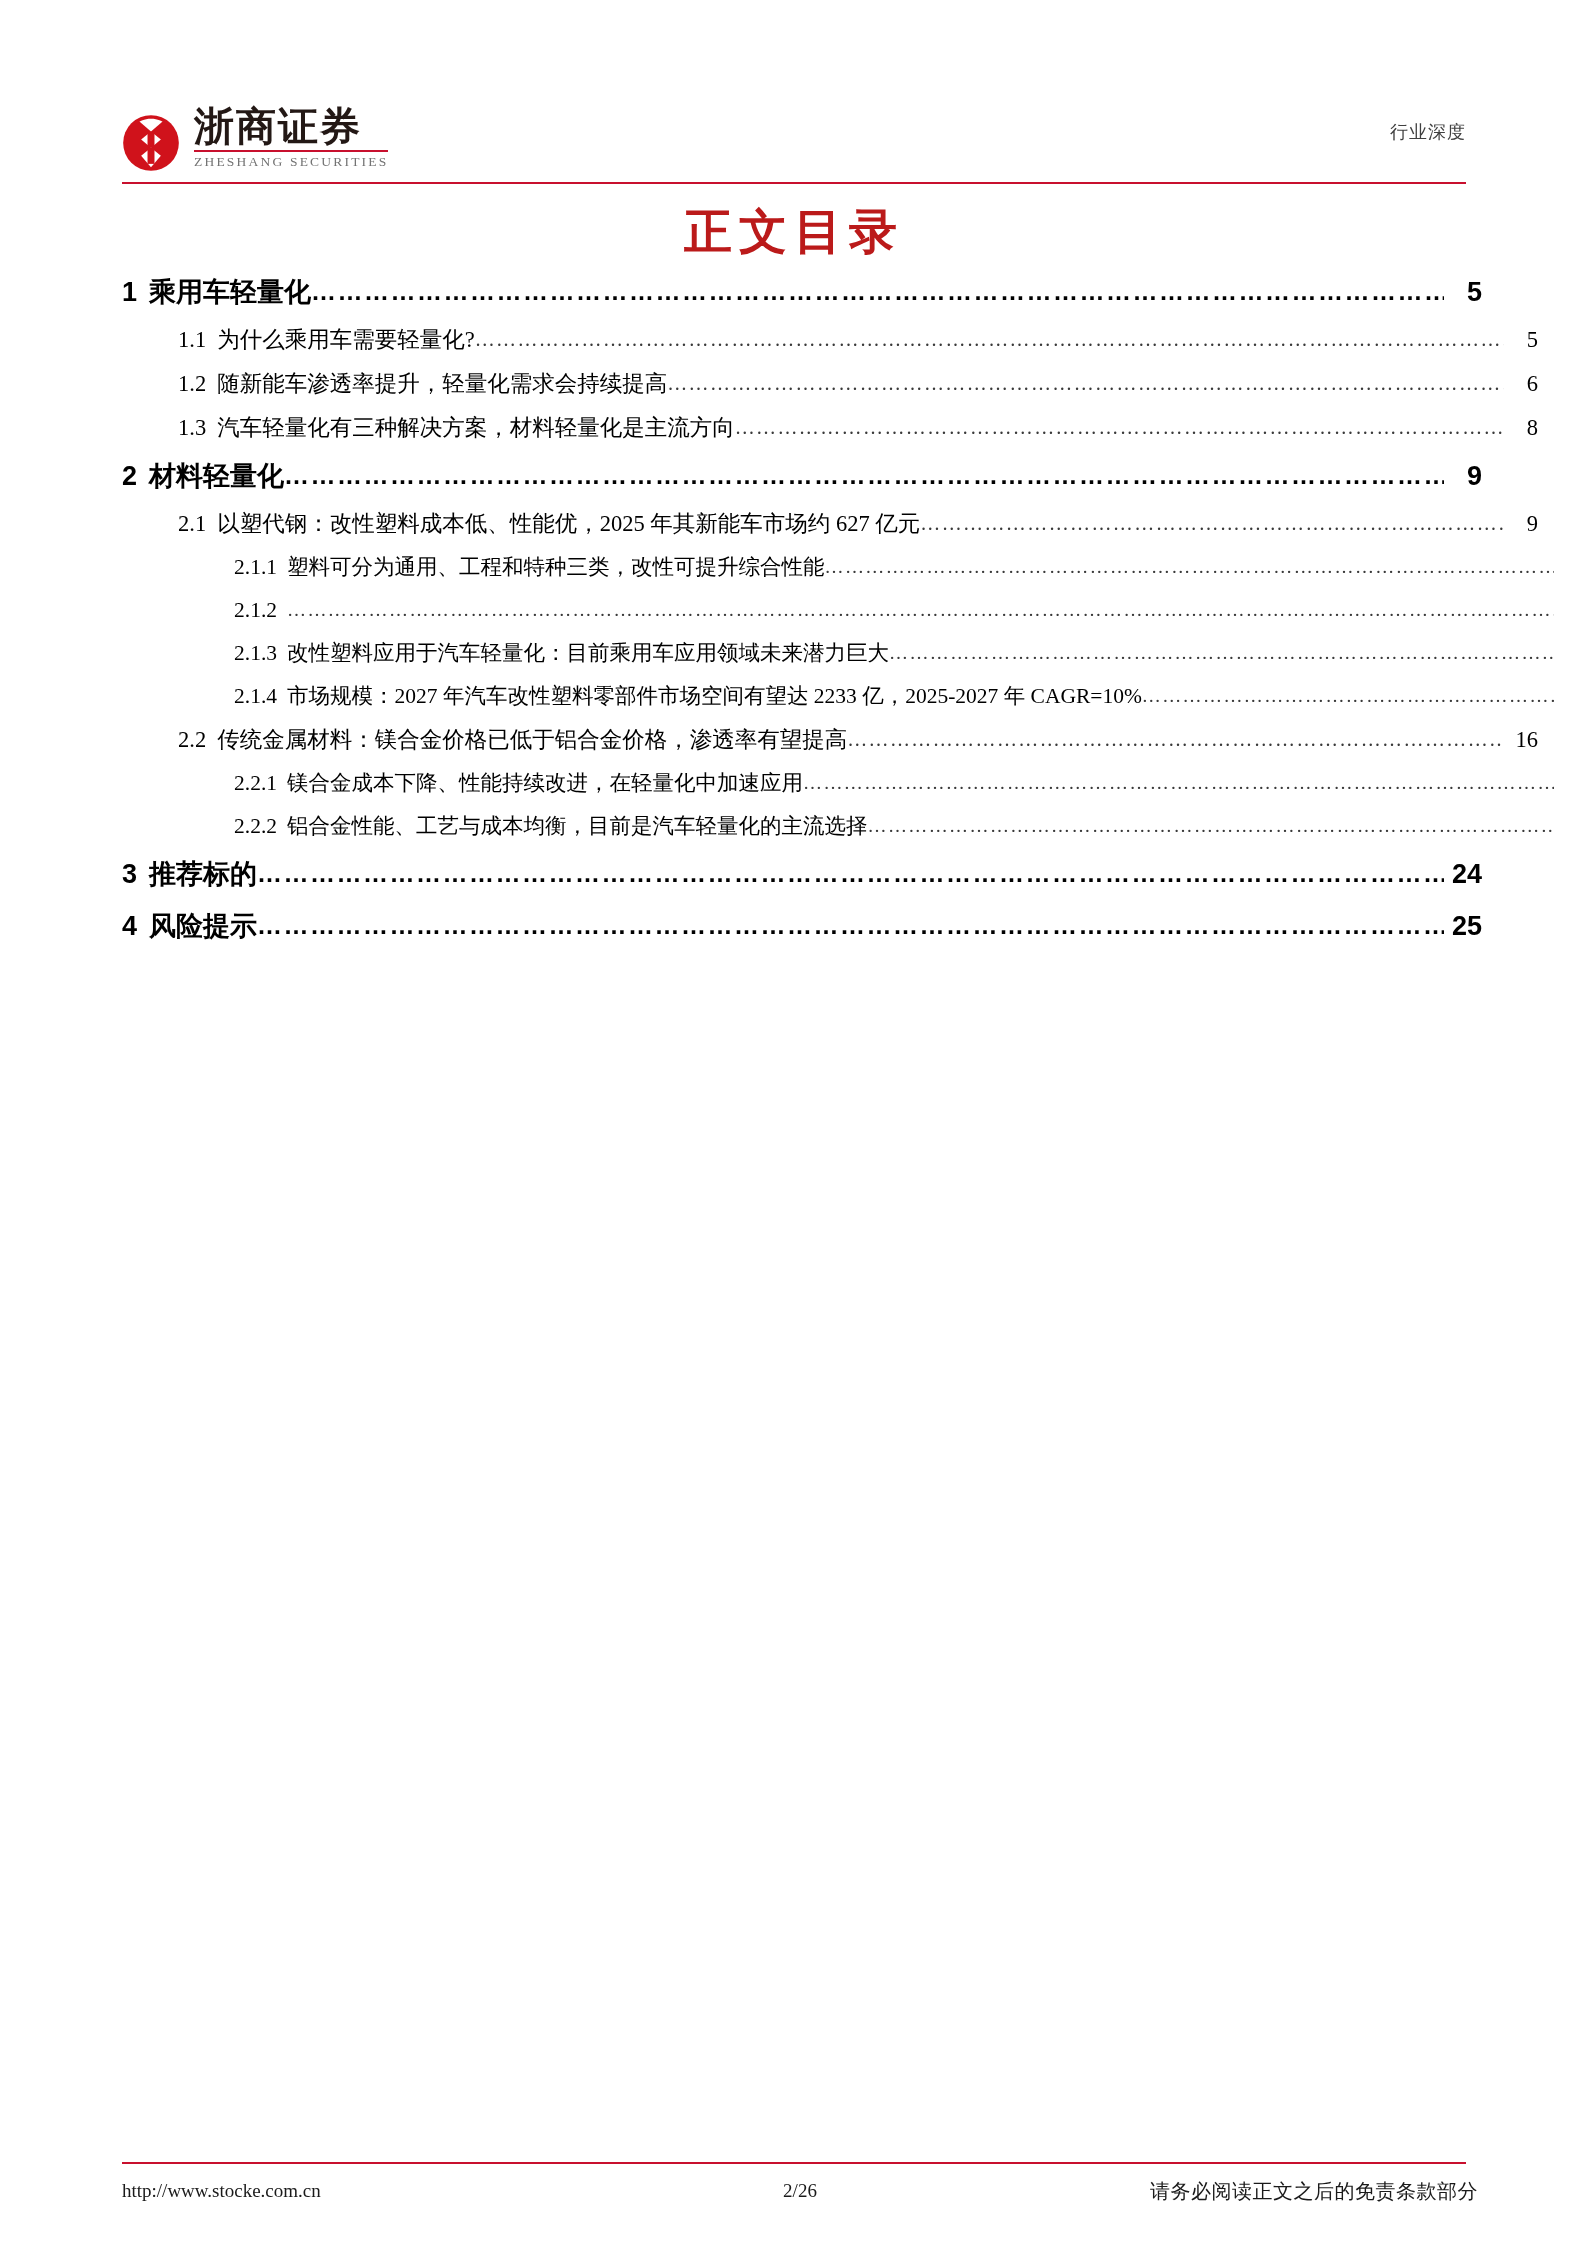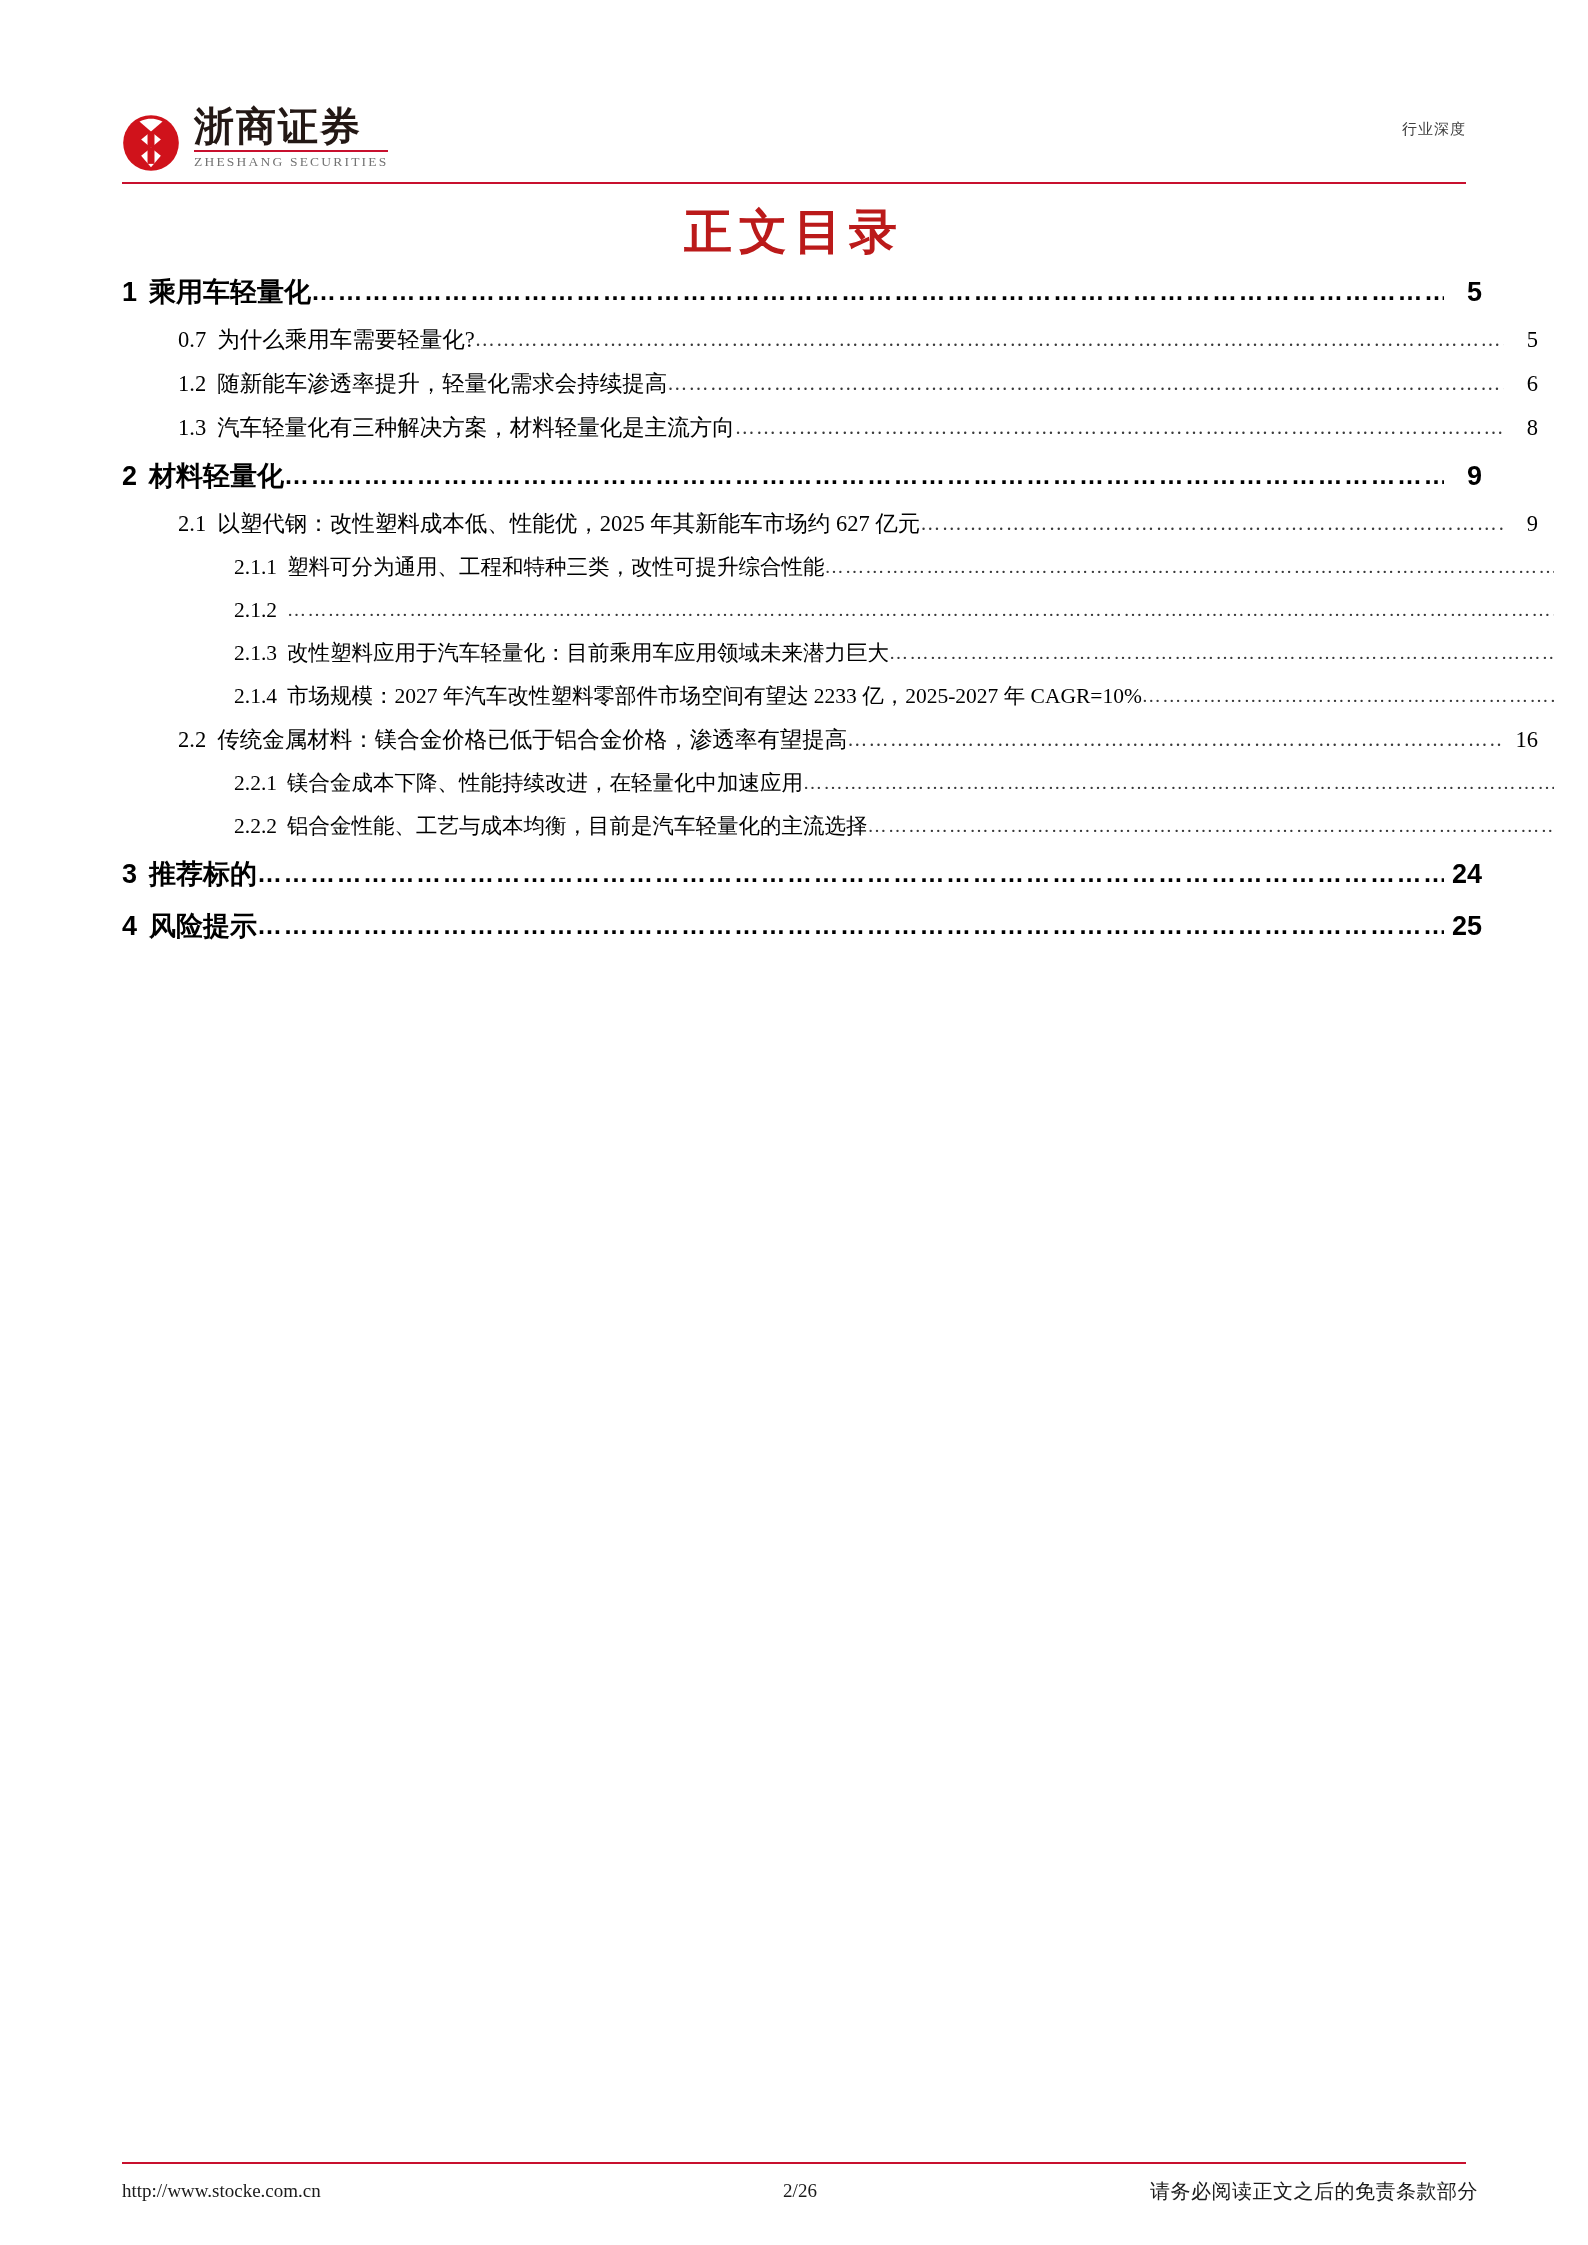--- a/index.html
+++ b/index.html
@@ -69,21 +69,21 @@
     letter-spacing: 2.2px;
     color: #737373;
     white-space: nowrap;
     margin-top: 1px;
   }
   .header-tag {
     position: absolute;
     right: 0;
     top: 42px;
     font-family: "Liberation Sans", "DejaVu Sans", sans-serif;
-    font-size: 15px;
+    font-size: 18px;
     letter-spacing: 1px;
     color: #3f3f3f;
     white-space: nowrap;
   }
   .header-rule {
     position: absolute;
     left: 88px;
     right: 88px;
     top: 168px;
     height: 2.2px;
@@ -235,21 +235,21 @@
   <div class="toc-title">正文目录</div>
 
   <div class="toc">
       <div class="toc-row lvl1">
         <span class="toc-num">1</span>
         <span class="toc-label">乘用车轻量化</span>
         <span class="toc-leader">………………………………………………………………………………………………………………………………………………………………………………………………………………………………………………………………………………………………………………………………………………………………………………………………………………………………………</span>
         <span class="toc-page">5</span>
       </div>
       <div class="toc-row lvl2">
-        <span class="toc-num">0.7</span>
+        <span class="toc-num">1.1</span>
         <span class="toc-label">为什么乘用车需要轻量化?</span>
         <span class="toc-leader">………………………………………………………………………………………………………………………………………………………………………………………………………………………………………………………………………………………………………………………………………………………………………………………………………………………………………</span>
         <span class="toc-page">5</span>
       </div>
       <div class="toc-row lvl2">
         <span class="toc-num">1.2</span>
         <span class="toc-label">随新能车渗透率提升，轻量化需求会持续提高</span>
         <span class="toc-leader">………………………………………………………………………………………………………………………………………………………………………………………………………………………………………………………………………………………………………………………………………………………………………………………………………………………………………</span>
         <span class="toc-page">6</span>
       </div>

